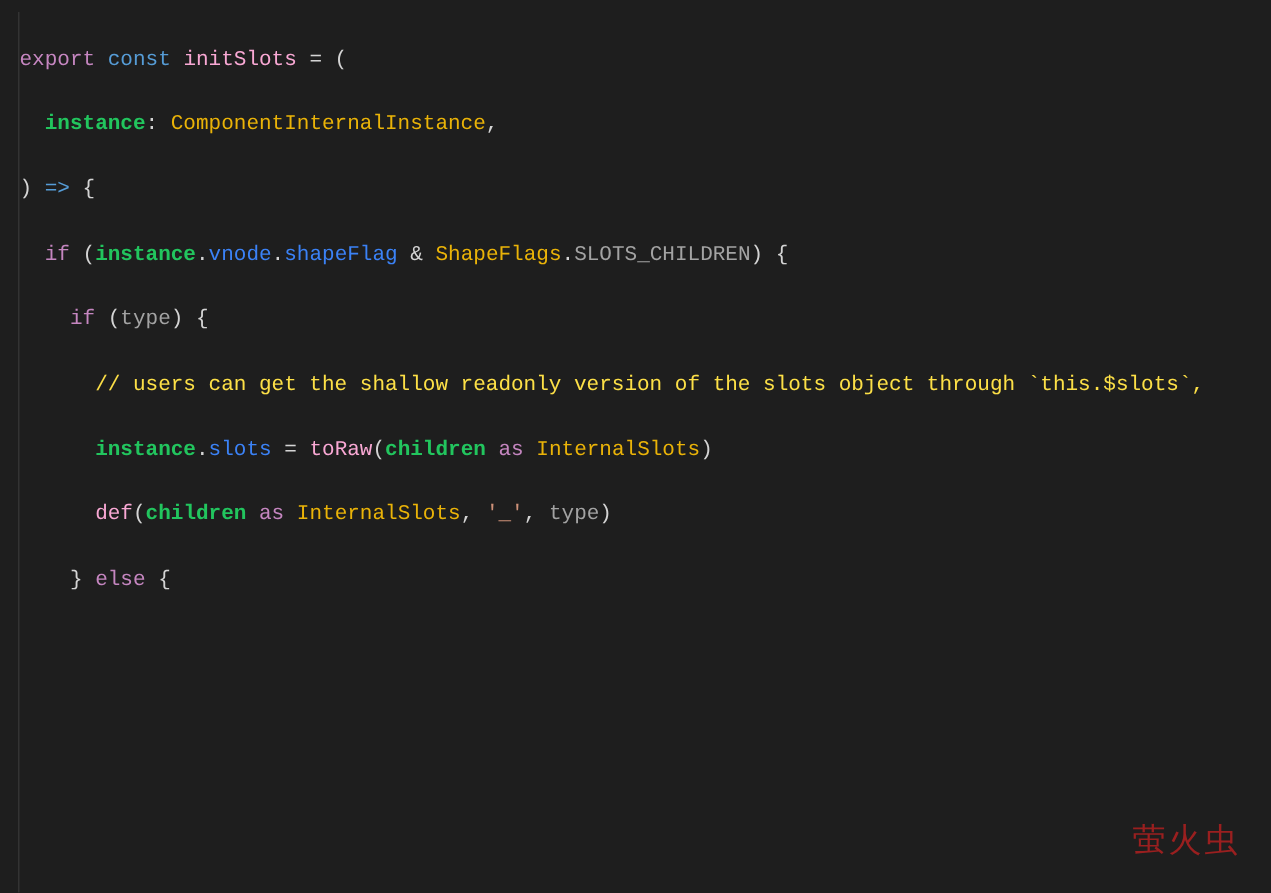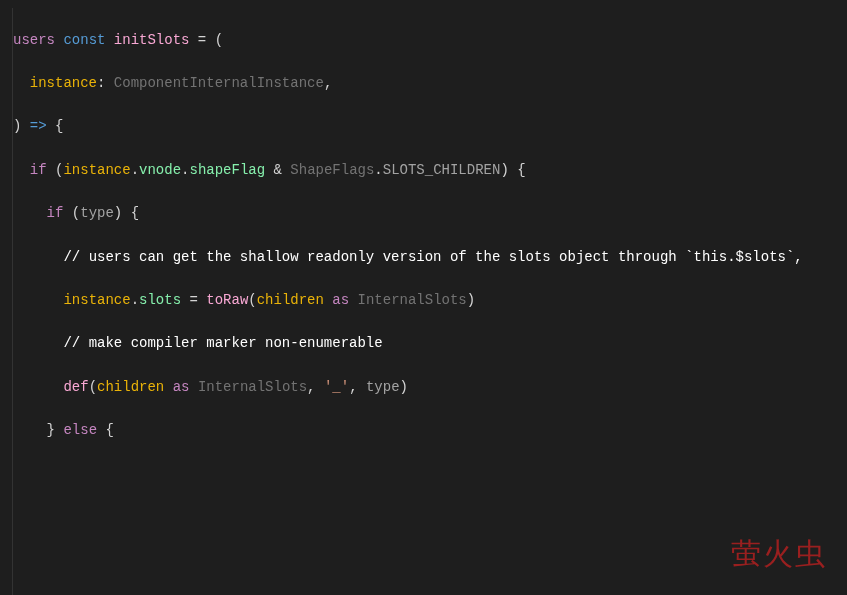--- a/index.html
+++ b/index.html
@@ -24,52 +24,51 @@
       border-left: 1px solid #333;
       padding-left: 0;
     }
     .line {
       display: block;
       position: relative;
     }
     .kw { color: #c586c0; }
     .kw2 { color: #569cd6; }
     .fn { color: #f9a8d4; }
-    .var { color: #eab308; }
-    .type { color: #737373; }
+    .var { color: #22c55e; font-weight: bold; }
+    .type { color: #eab308; }
     .str { color: #ce9178; }
-    .comment { color: #ffffff; }
+    .comment { color: #fde047; }
     .op { color: #d4d4d4; }
     .punct { color: #d4d4d4; }
     .const { color: #a3a3a3; }
-    .prop { color: #86efac; }
+    .prop { color: #3b82f6; }
     .watermark {
       position: absolute;
       bottom: 18px;
       right: 20px;
       color: #b02020;
-      font-size: 30px;
+      font-size: 22px;
       font-family: 'SimSun', 'STSong', serif;
       opacity: 0.85;
       pointer-events: none;
       letter-spacing: 2px;
     }
   </style>
 </head>
 <body>
 
 <div class="code-container">
-<span class="line"><span class="kw">users</span> <span class="kw2">const</span> <span class="fn">initSlots</span><span class="punct"> = (</span></span>
+<span class="line"><span class="kw">export</span> <span class="kw2">const</span> <span class="fn">initSlots</span><span class="punct"> = (</span></span>
 <span class="line">  <span class="var">instance</span><span class="punct">: </span><span class="type">ComponentInternalInstance</span><span class="punct">,</span></span>
 <span class="line"><span class="punct">) </span><span class="kw2">=&gt;</span><span class="punct"> {</span></span>
 <span class="line">  <span class="kw">if</span><span class="punct"> (</span><span class="var">instance</span><span class="punct">.</span><span class="prop">vnode</span><span class="punct">.</span><span class="prop">shapeFlag</span><span class="op"> &amp; </span><span class="type">ShapeFlags</span><span class="punct">.</span><span class="const">SLOTS_CHILDREN</span><span class="punct">) {</span></span>
 <span class="line">    <span class="kw">if</span><span class="punct"> (</span><span class="const">type</span><span class="punct">) {</span></span>
 <span class="line">      <span class="comment">// users can get the shallow readonly version of the slots object through `this.$slots`,</span></span>
 <span class="line">      <span class="var">instance</span><span class="punct">.</span><span class="prop">slots</span><span class="op"> = </span><span class="fn">toRaw</span><span class="punct">(</span><span class="var">children</span> <span class="kw">as</span> <span class="type">InternalSlots</span><span class="punct">)</span></span>
-<span class="line">      <span class="comment">// make compiler marker non-enumerable</span></span>
 <span class="line">      <span class="fn">def</span><span class="punct">(</span><span class="var">children</span> <span class="kw">as</span> <span class="type">InternalSlots</span><span class="punct">, </span><span class="str">'_'</span><span class="punct">, </span><span class="const">type</span><span class="punct">)</span></span>
 <span class="line">    <span class="punct">} </span><span class="kw">else</span><span class="punct"> {</span></span>
 <span class="line">      </span>
 
 
 
 
 
 
 

